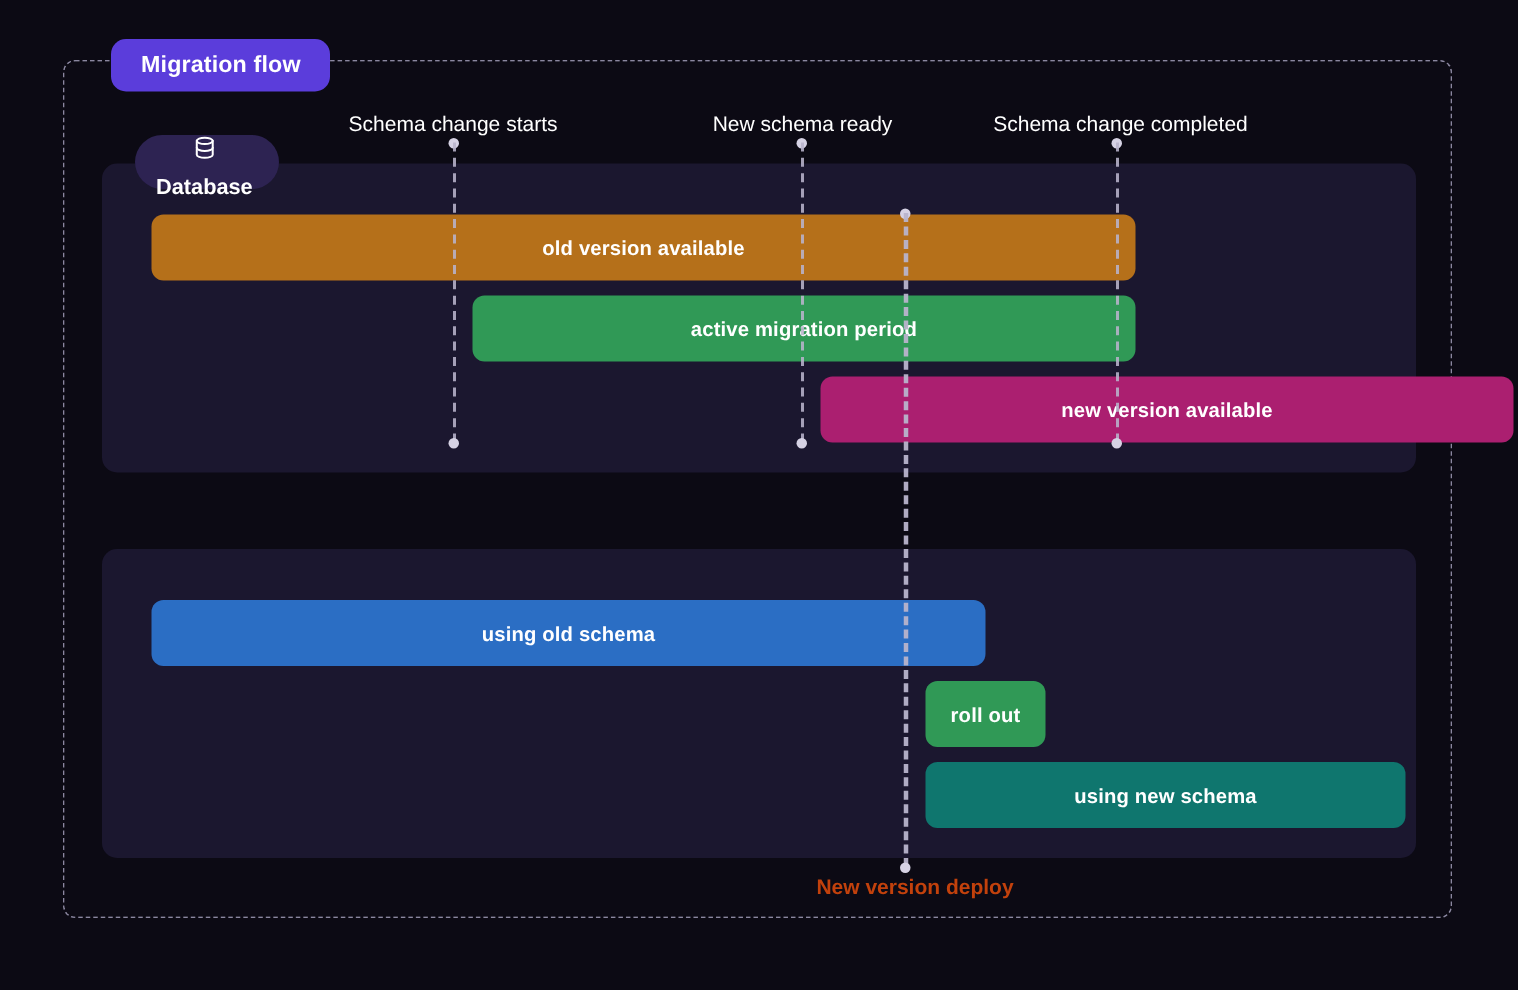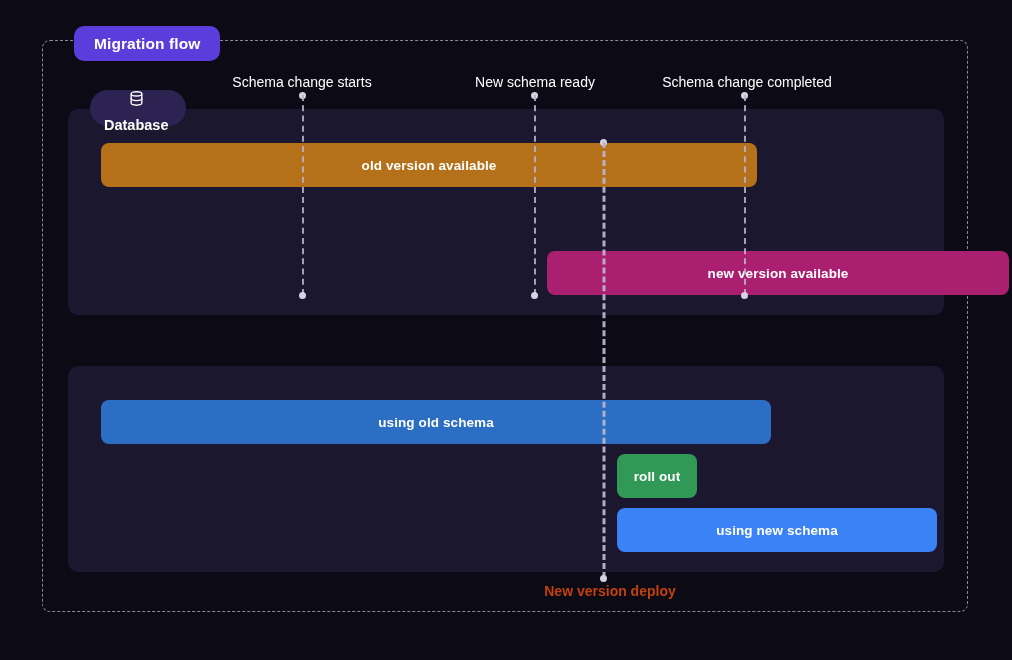--- a/index.html
+++ b/index.html
@@ -94,23 +94,23 @@
     font-size: 13.5px;
     font-weight: bold;
     letter-spacing: .1px;
     white-space: nowrap;
     z-index: 20;
     margin-left: 13px;
   }
   .bar-old-version   { left: 88px;  top: 143px; width: 656px; background: #b5701a; }
   .bar-active-mig    { left: 302px; top: 197px; width: 442px; background: #309956; }
   .bar-new-version   { left: 534px; top: 251px; width: 462px; background: #ab1f70; }
-  .bar-using-old     { left: 88px;  top: 400px; width: 670px; background: #2b6ec4; }
+  .bar-using-old     { left: 88px;  top: 400px; width: 556px; background: #2b6ec4; }
   .bar-roll-out      { left: 604px; top: 454px; width: 80px; background: #309956; }
-  .bar-using-new     { left: 604px; top: 508px; width: 320px; background: #3b82f6; }
+  .bar-using-new     { left: 604px; top: 508px; width: 320px; background: #0f766e; }
 
   
   .marker {
     position: absolute;
     z-index: 30;
     pointer-events: none;
   }
   .marker .m-line {
     position: absolute;
     left: 50%;
@@ -186,20 +186,23 @@
         <path d="M4.5 5.5v13c0 1.66 3.36 3 7.5 3s7.5-1.34 7.5-3v-13"></path>
         <path d="M4.5 12c0 1.66 3.36 3 7.5 3s7.5-1.34 7.5-3"></path>
       </svg>
     </span>
     <span>Database</span>
   </div>
 
   <div class="bar bar-old-version">
     <span>old version available</span>
   </div>
+  <div class="bar bar-active-mig">
+    <span>active migration period</span>
+  </div>
   <div class="bar bar-new-version">
     <span>new version available</span>
   </div>
 
   <div class="lane lane-app"></div>
 
 
   <div class="bar bar-using-old">
     <span>using old schema</span>
   </div>

